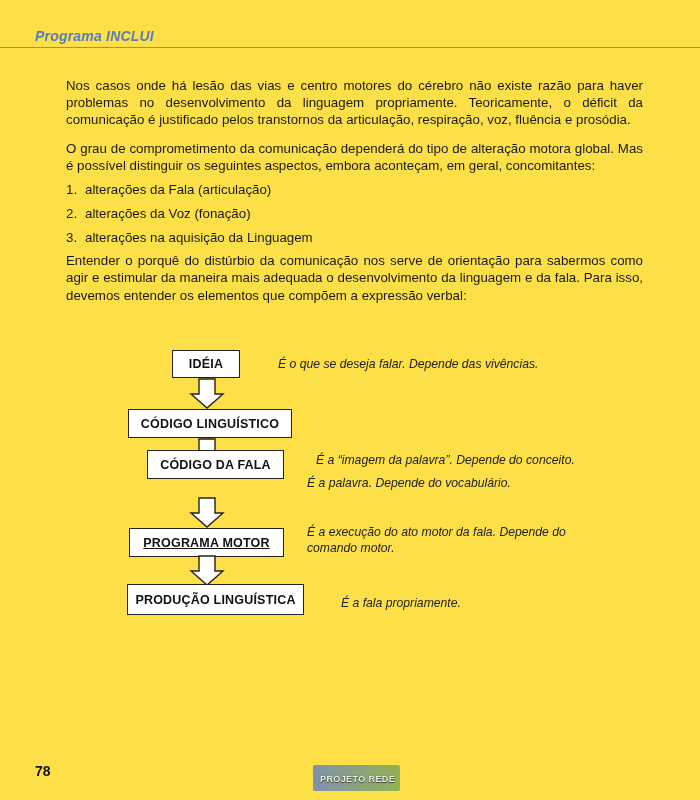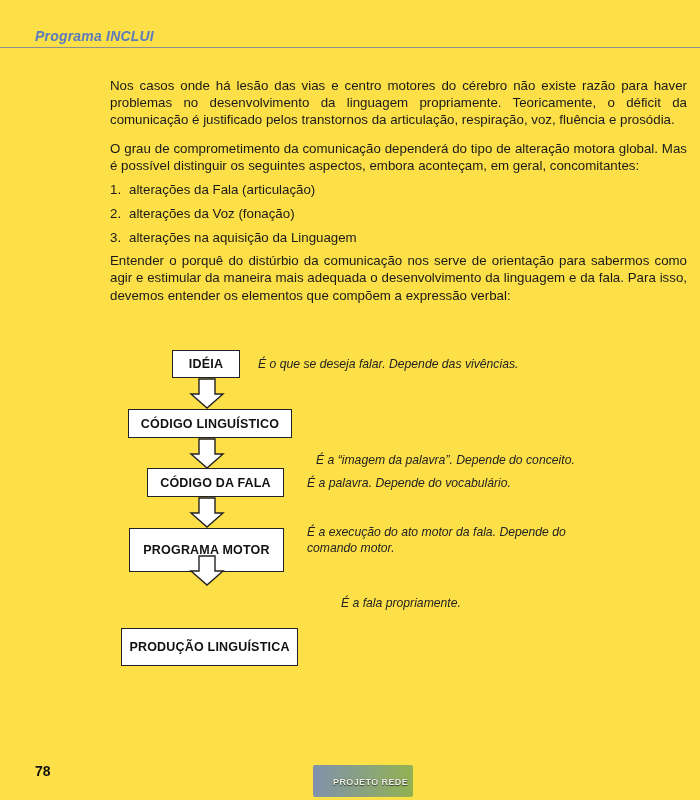--- a/index.html
+++ b/index.html
@@ -16,21 +16,21 @@
     position:absolute;left:35px;top:28px;
     font-size:14px;font-weight:bold;font-style:italic;
     color:var(--accent);letter-spacing:0.2px;
   }
   .header-rule{
     position:absolute;left:0;top:47px;width:700px;height:1px;
     background:var(--rule);
   }
 
   
-  .content{position:absolute;left:66px;top:77px;width:577px;margin-left:44px;}
+  .content{position:absolute;left:66px;top:77px;width:577px;}
   .para{
     font-size:13.3px;line-height:17.2px;text-align:justify;
     color:var(--text);
   }
   .para.p2{margin-top:11px;}
   .para.p3{margin-top:6px;}
   .list{margin-top:7px;}
   .list-item{
     display:flex;gap:7px;font-size:13.3px;line-height:17.2px;
     margin-top:6.8px;
@@ -51,22 +51,22 @@
     white-space:nowrap;line-height:15.5px;
   }
   .flow-desc.wrap{white-space:normal;width:264px;}
 
   
   .page-number{
     position:absolute;left:35px;top:763px;
     font-weight:bold;font-size:14px;color:#111;
   }
   .logo-badge{
-    position:absolute;left:313px;top:765px;height:32px;
-    padding:2px 5px 1px 20px;border-radius:2px;
+    position:absolute;left:313px;top:765px;height:26px;
+    padding:2px 5px 1px 7px;border-radius:2px;
     background:linear-gradient(90deg,var(--badge_start),var(--badge_end));
     color:#eef0e6;font-weight:bold;font-size:9px;letter-spacing:0.4px;
     text-shadow:0 0 1px #3a4633, 0 1px 1px #3a4633;
     display:flex;align-items:center;
   }
 </style>
 </head>
 <body>
 
 <div class="page">
@@ -90,48 +90,48 @@
         <span class="num">3.</span>
         <span>alterações na aquisição da Linguagem</span>
       </div>
     </div>
     <p class="para p3">Entender o porquê do distúrbio da comunicação nos serve de orientação para sabermos como agir e estimular da maneira mais adequada o desenvolvimento da linguagem e da fala.  Para isso, devemos entender os elementos que compõem a expressão verbal:</p>
   </div>
 
   <div class="diagram">
 
     <div class="flow-box" style="left:172px;top:350px;width:68px;height:28px;">IDÉIA</div>
-    <div class="flow-desc" style="left:258px;top:357px;">É o que se deseja falar. Depende das vivências.</div>
+    <div class="flow-desc" style="left:278px;top:357px;">É o que se deseja falar. Depende das vivências.</div>
 
     <svg class="flow-arrow" style="left:188px;top:378px;" width="38" height="31" viewBox="0 0 38 31">
       <polygon points="11,1 27,1 27,16 35,16 19,30 3,16 11,16" fill="#ffffff" stroke="#222222" stroke-width="1.4"></polygon>
     </svg>
 
     <div class="flow-box" style="left:128px;top:409px;width:164px;height:29px;">CÓDIGO LINGUÍSTICO</div>
     <div class="flow-desc" style="left:316px;top:417px;margin-top:36px;">É a “imagem da palavra”. Depende do conceito.</div>
 
     <svg class="flow-arrow" style="left:188px;top:438px;" width="38" height="31" viewBox="0 0 38 31">
       <polygon points="11,1 27,1 27,16 35,16 19,30 3,16 11,16" fill="#ffffff" stroke="#222222" stroke-width="1.4"></polygon>
     </svg>
 
-    <div class="flow-box" style="left:147px;top:468px;width:137px;height:29px;">CÓDIGO DA FALA</div>
+    <div class="flow-box" style="left:147px;top:450px;width:137px;height:29px;">CÓDIGO DA FALA</div>
     <div class="flow-desc" style="left:307px;top:476px;">É a palavra. Depende do vocabulário.</div>
 
     <svg class="flow-arrow" style="left:188px;top:497px;" width="38" height="31" viewBox="0 0 38 31">
       <polygon points="11,1 27,1 27,16 35,16 19,30 3,16 11,16" fill="#ffffff" stroke="#222222" stroke-width="1.4"></polygon>
     </svg>
 
-    <div class="flow-box" style="left:129px;top:528px;width:155px;height:44px;">PROGRAMA MOTOR</div>
+    <div class="flow-box" style="left:129px;top:528px;width:155px;height:29px;text-decoration:underline;">PROGRAMA MOTOR</div>
     <div class="flow-desc wrap" style="left:307px;top:525px;">É a execução do ato motor da fala. Depende do comando motor.</div>
 
     <svg class="flow-arrow" style="left:188px;top:555px;" width="38" height="31" viewBox="0 0 38 31">
       <polygon points="11,1 27,1 27,16 35,16 19,30 3,16 11,16" fill="#ffffff" stroke="#222222" stroke-width="1.4"></polygon>
     </svg>
 
-    <div class="flow-box" style="left:121px;top:584px;width:177px;height:38px;margin-top:44px;">PRODUÇÃO LINGUÍSTICA</div>
+    <div class="flow-box" style="left:127px;top:584px;width:177px;height:31px;">PRODUÇÃO LINGUÍSTICA</div>
     <div class="flow-desc" style="left:326px;top:596px;margin-left:15px;">É a fala propriamente.</div>
 
   </div>
 
   <div class="page-number">78</div>
   <div class="logo-badge">PROJETO REDE</div>
 
 </div>
 
 </body></html>

